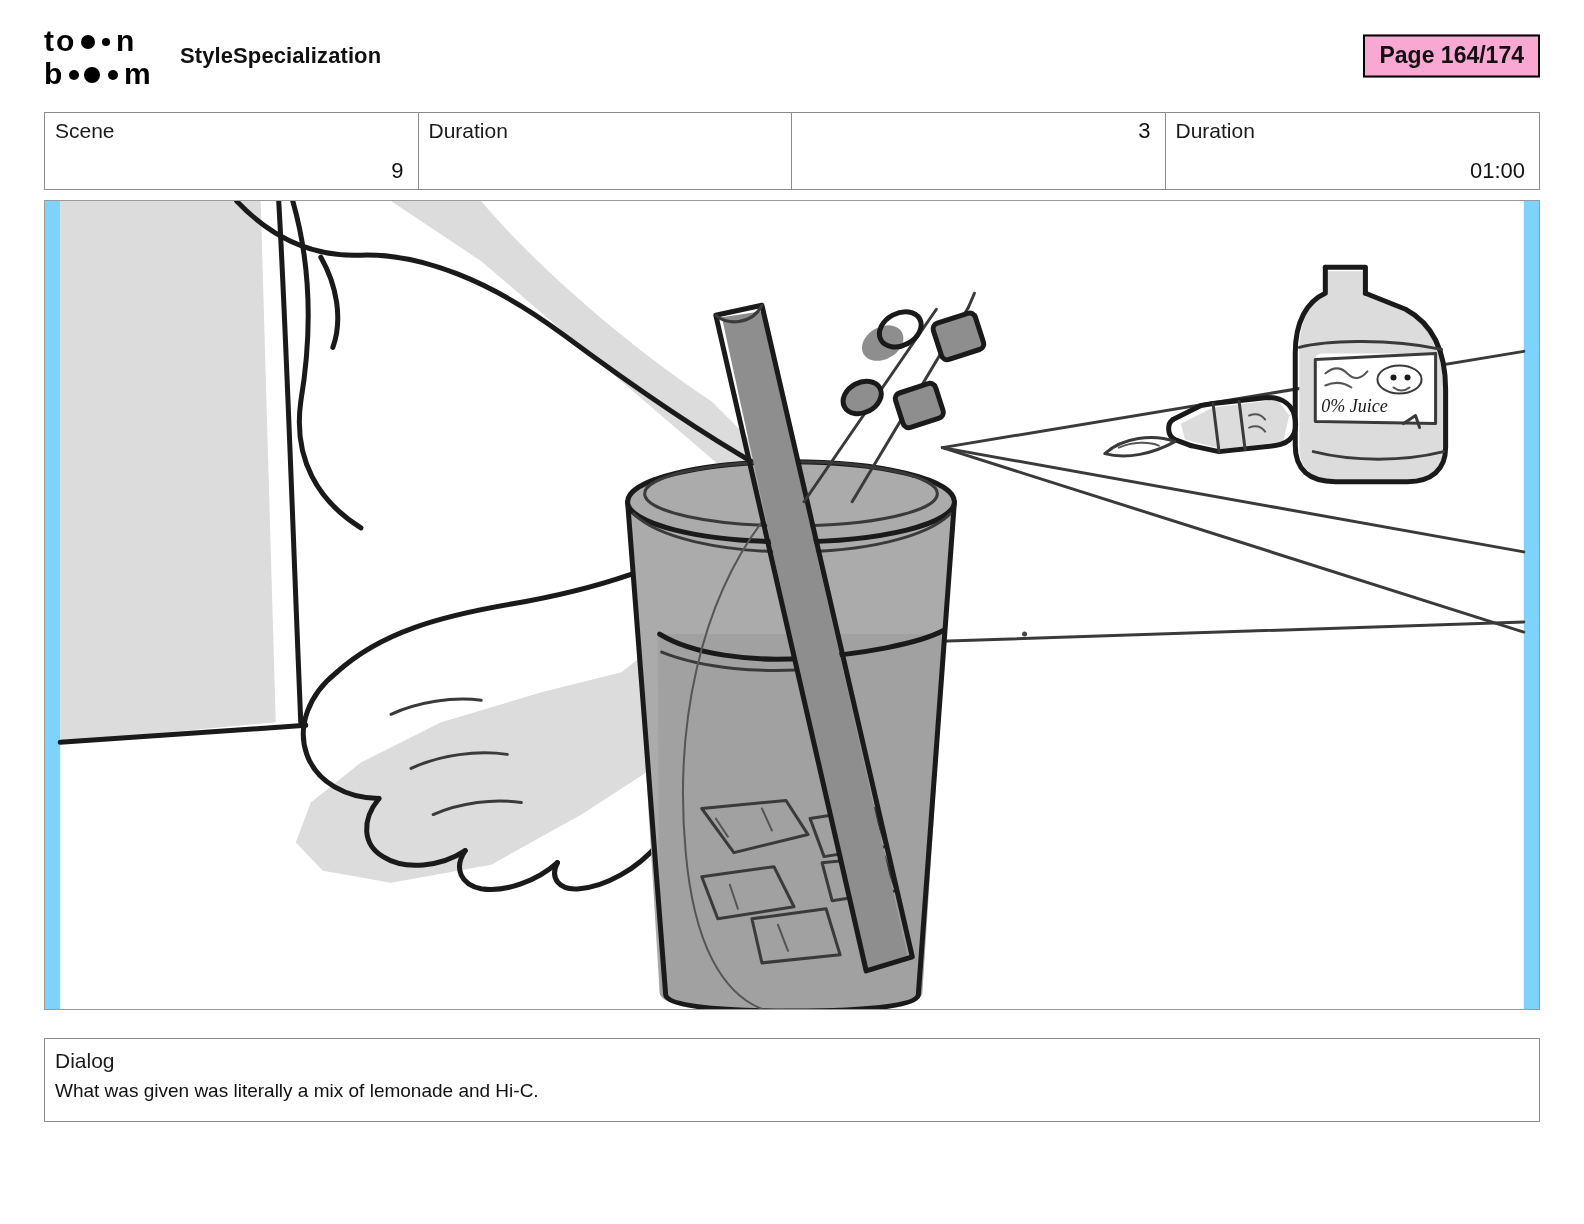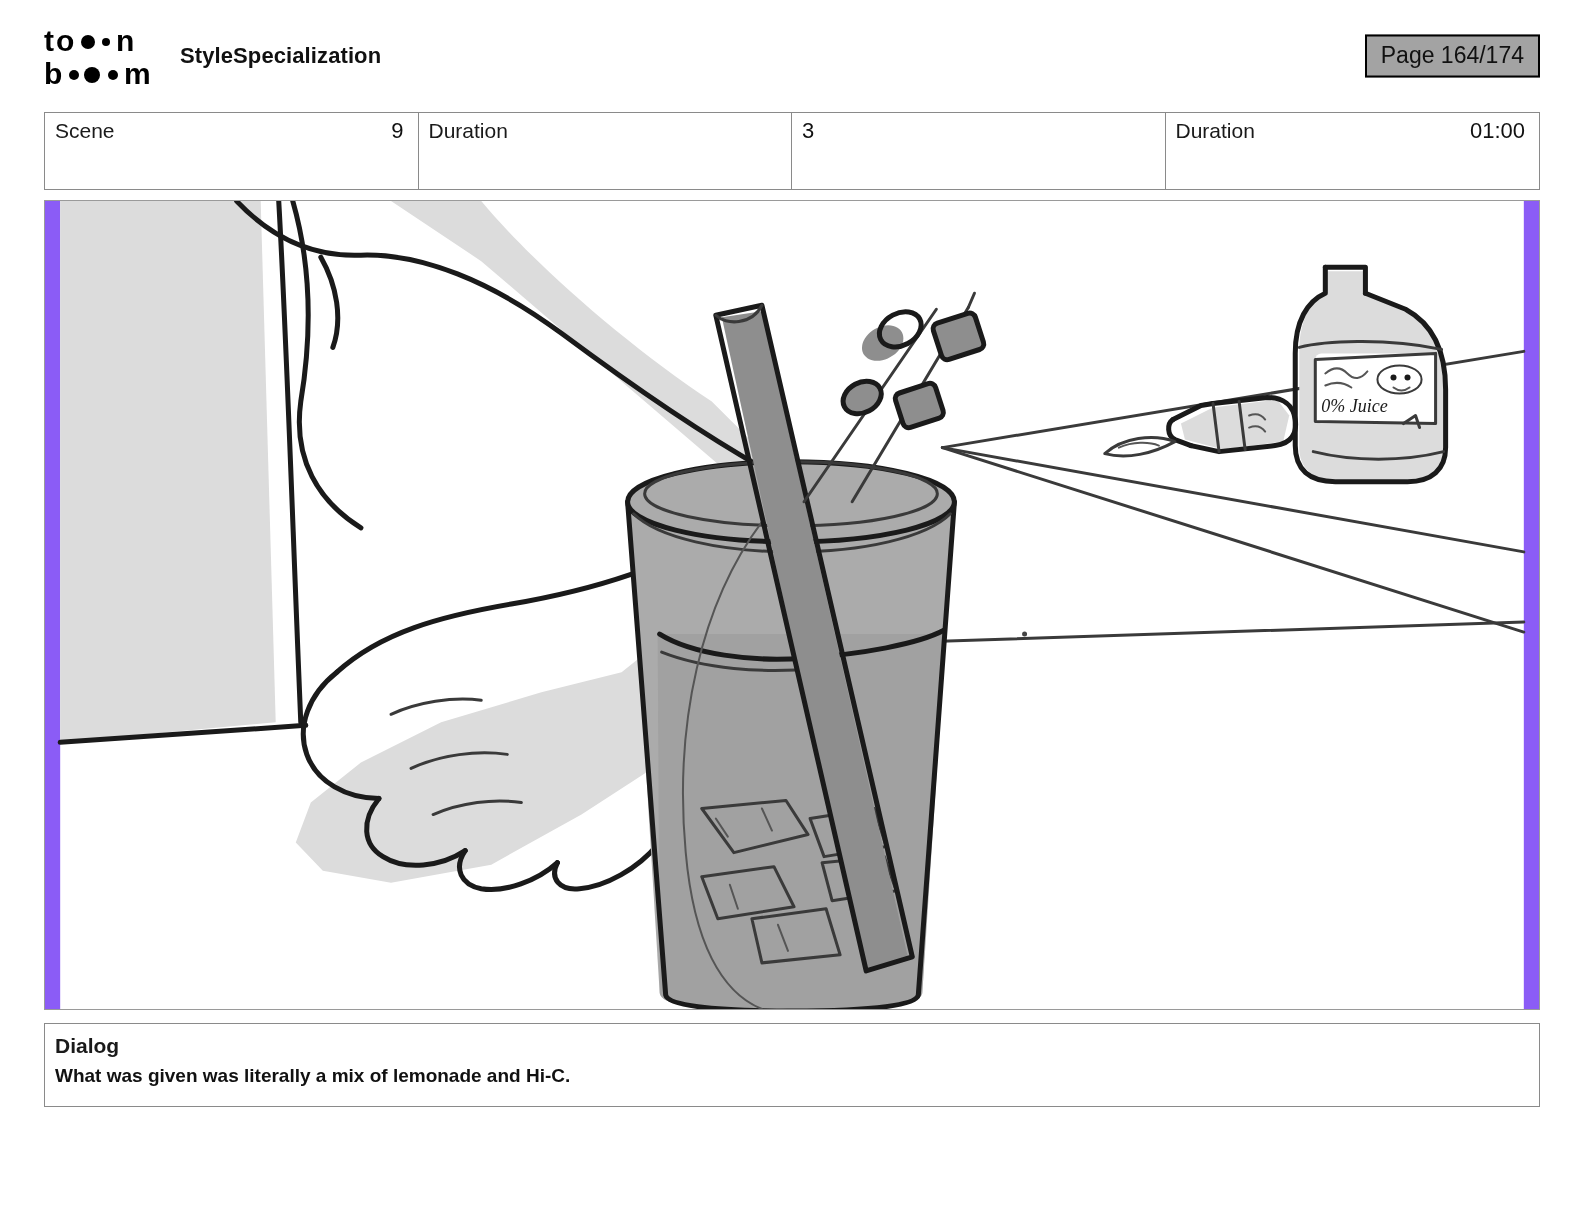--- a/index.html
+++ b/index.html
@@ -46,39 +46,40 @@
   }
 
   .page-badge {
     position: absolute;
     right: 0;
     top: 50%;
     transform: translateY(-50%);
     border: 2px solid #000;
     padding: 7px 14px 9px 14px;
     font-size: 23px;
-    font-weight: normal;
+    font-weight: bold;
     line-height: 1;
-    background: #a3a3a3;
+    background: #f9a8d4;
   }
 
   
   .meta-table {
     display: flex;
     width: 100%;
     border: 1.5px solid #8a8a8a;
     box-sizing: border-box;
     height: 78px;
   }
   .meta-cell {
     flex: 1 1 25%;
     border-right: 1.5px solid #8a8a8a;
     box-sizing: border-box;
     padding: 6px 10px 6px 10px;
     display: flex;
+    flex-direction: column;
     justify-content: space-between;
   }
   .meta-cell:last-child { border-right: none; }
   .meta-label {
     font-size: 21px;
     color: #1a1a1a;
     line-height: 1.1;
   }
   .meta-value {
     font-size: 22px;
@@ -88,35 +89,34 @@
     padding-right: 4px;
   }
 
   
   .panel-frame {
     margin-top: 10px;
     width: 100%;
     height: 810px;
     border: 1.5px solid #9a9a9a;
     box-sizing: border-box;
-    background: #8b5cf6;
+    background: #7dd3fc;
     overflow: hidden;
     position: relative;
   }
   .panel-frame svg { display: block; width: 100%; height: 100%; }
 
   
   .dialog-box {
-    margin-top: 13px;
+    margin-top: 28px;
     width: 100%;
     border: 1.5px solid #8a8a8a;
     box-sizing: border-box;
     min-height: 84px;
     padding: 8px 10px 12px 10px;
-    font-weight: bold;
   }
   .dialog-label {
     font-size: 21px;
     color: #1a1a1a;
     line-height: 1.35;
   }
   .dialog-text {
     font-size: 19px;
     color: #111;
     line-height: 1.4;

